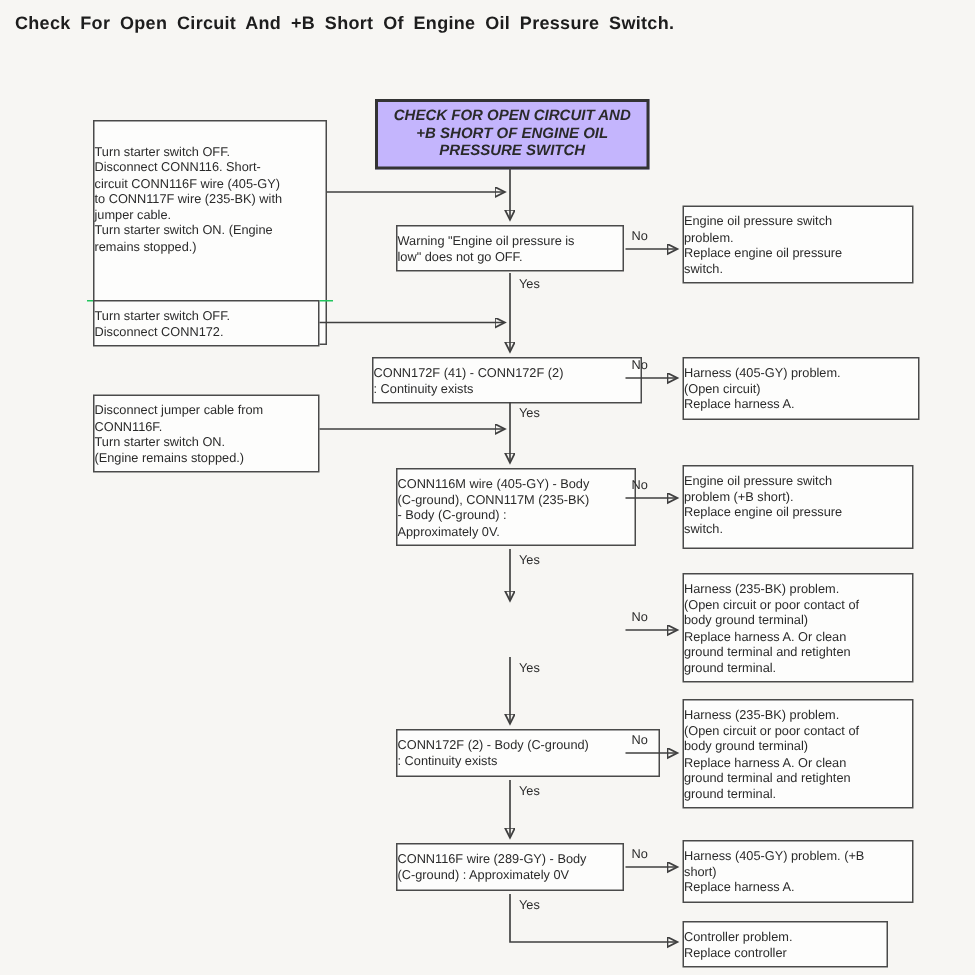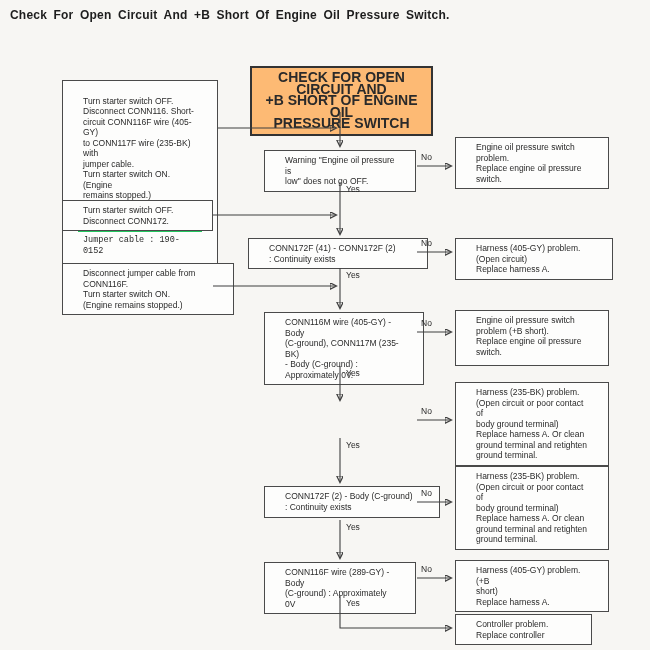--- a/index.html
+++ b/index.html
@@ -16,29 +16,30 @@
   .page-title{
     position:absolute;left:10px;top:8px;
     font-size:12px;font-weight:bold;color:#1d1d1d;
     letter-spacing:.2px;word-spacing:3px;
   }
   .box{
     position:absolute;box-sizing:border-box;
     background:#fdfdfc;border:1px solid #4a4a4a;
     color:#2a2a2a;
     font-size:8.5px;line-height:10.5px;
-    padding:4px 20px;
+    padding:4px 0;
     white-space:pre-line;
   }
   .start{
     border-width:2px;border-color:#333;
     font-weight:bold;text-align:center;
-    font-size:14px;line-height:11.5px;
+    font-size:10px;line-height:11.5px;
     padding:4px 6px;
-    background:#fdba74;
+    background:#c4b5fd;
+    font-style:italic;
   }
   .note{
     border-top:1px solid #22c55e;
     margin:20px -5px 0 -5px;
     padding:3px 5px 0 5px;
     font-family:Liberation Mono, monospace;
   }
   .lbl{
     position:absolute;
     font-size:8.5px;line-height:10px;color:#2a2a2a;
@@ -70,21 +71,21 @@
 to CONN117F wire (235-BK) with
 jumper cable.
 Turn starter switch ON. (Engine
 remains stopped.)</div>
     <div class="note">Jumper cable : 190-0152</div>
   </div>
 
   <div class="box" style="left:62px;top:200px;width:151px;min-height:28px">Turn starter switch OFF.
 Disconnect CONN172.</div>
 
-  <div class="box" style="left:62px;top:263px;width:172px;min-height:44px">Disconnect jumper cable from
+  <div class="box" style="left:62px;top:263px;width:151px;min-height:44px">Disconnect jumper cable from
 CONN116F.
 Turn starter switch ON.
 (Engine remains stopped.)</div>
 
   <div class="box" style="left:264px;top:150px;width:152px;min-height:30px">Warning "Engine oil pressure is
 low" does not go OFF.</div>
   <div class="box" style="left:248px;top:238px;width:180px;min-height:28px">CONN172F (41) - CONN172F (2)
 : Continuity exists</div>
   <div class="box" style="left:264px;top:312px;width:160px;min-height:52px">CONN116M wire (405-GY) - Body
 (C-ground), CONN117M (235-BK)

